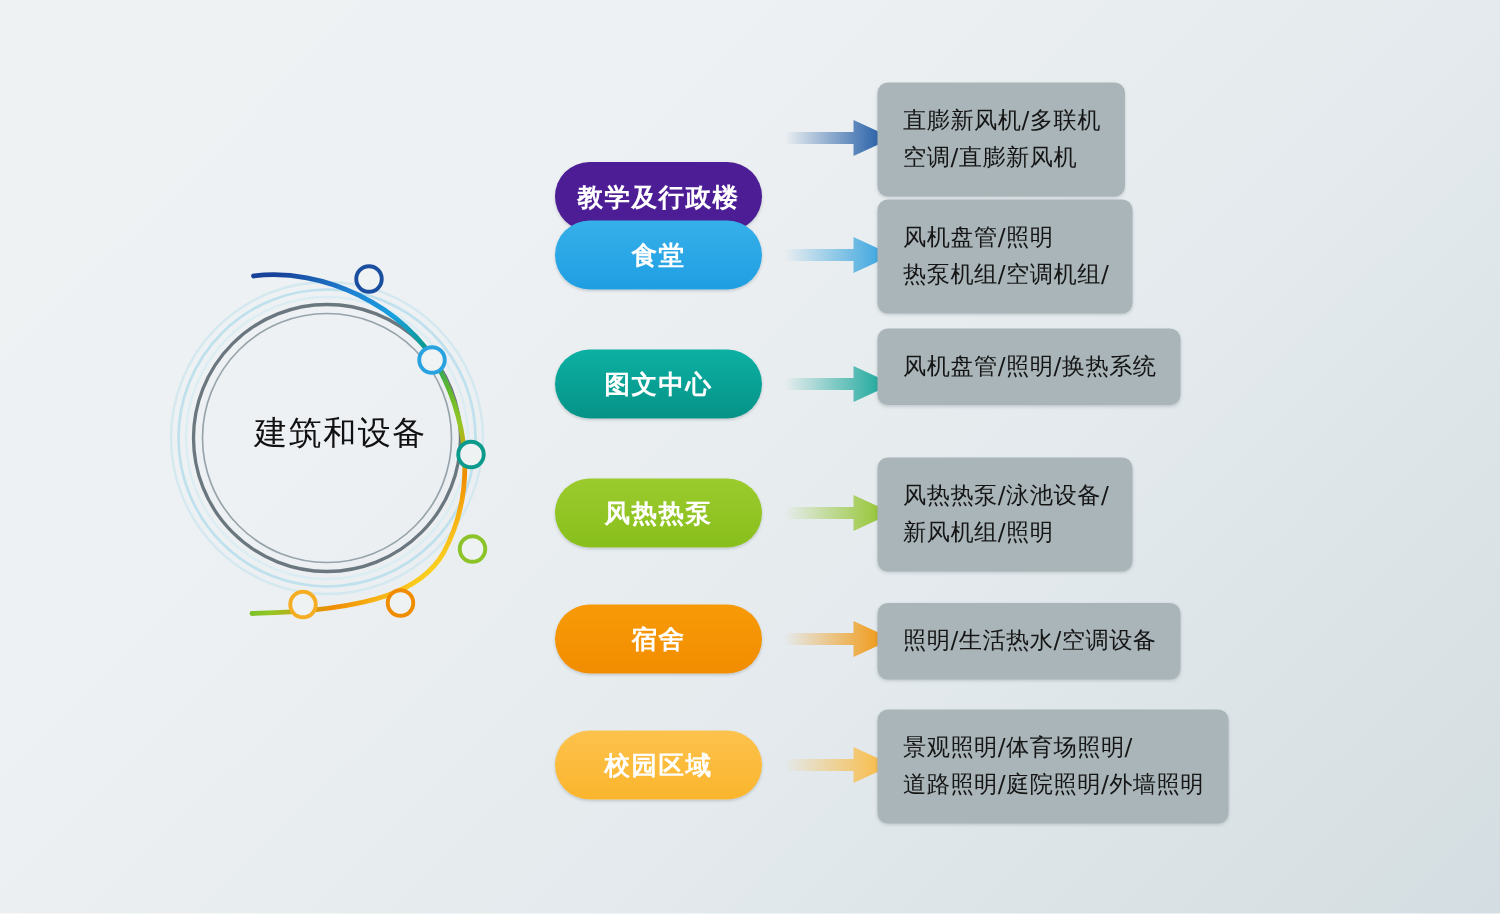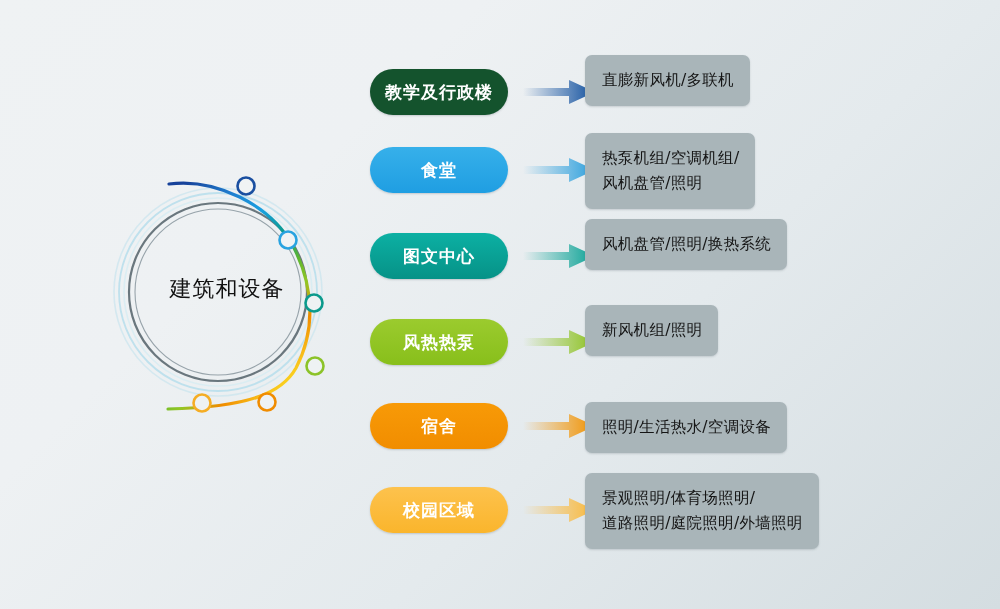--- a/index.html
+++ b/index.html
@@ -93,59 +93,60 @@
         <circle cx="157" cy="242" r="8.5" fill="#eef2f3" stroke="#f08c00" stroke-width="2.6"></circle>
         <circle cx="92" cy="243" r="8.5" fill="#eef2f3" stroke="#f5ad24" stroke-width="2.6"></circle>
       </g>
     </svg>
     <div class="emblem-label">
       <span>建筑和设备</span>
     </div>
   </div>
 
   <div class="row" style="top:69px;">
-    <div class="pill" style="background:#14532d;">
+    <div class="pill" style="background:#4c1d95;margin-top:39px;">
       <span>教学及行政楼</span>
     </div>
     <div class="arrow">
       <svg width="75" height="28" viewBox="0 0 75 28">
         <defs>
             <linearGradient id="ag0" x1="0" y1="0" x2="1" y2="0">
           <stop offset="0%" stop-color="#11509f" stop-opacity="0"></stop>
           <stop offset="55%" stop-color="#11509f" stop-opacity=".55"></stop>
           <stop offset="100%" stop-color="#11509f" stop-opacity="1"></stop>
         </linearGradient>
           </defs>
         <path d="M0 10 L46 10 L46 2 L72 14 L46 26 L46 18 L0 18 Z" fill="url(#ag0)"></path>
       </svg>
     </div>
     <div class="desc">
       <div>直膨新风机/多联机</div>
+      <div>空调/直膨新风机</div>
     </div>
   </div>
 
   <div class="row" style="top:147px;">
     <div class="pill" style="background:linear-gradient(180deg,#36b0ea,#1f9ee2);">
       <span>食堂</span>
     </div>
     <div class="arrow">
       <svg width="75" height="28" viewBox="0 0 75 28">
         <defs>
             <linearGradient id="ag1" x1="0" y1="0" x2="1" y2="0">
           <stop offset="0%" stop-color="#2b9fdd" stop-opacity="0"></stop>
           <stop offset="55%" stop-color="#2b9fdd" stop-opacity=".55"></stop>
           <stop offset="100%" stop-color="#2b9fdd" stop-opacity="1"></stop>
         </linearGradient>
           </defs>
         <path d="M0 10 L46 10 L46 2 L72 14 L46 26 L46 18 L0 18 Z" fill="url(#ag1)"></path>
       </svg>
     </div>
     <div class="desc">
+      <div>风机盘管/照明</div>
       <div>热泵机组/空调机组/</div>
-      <div>风机盘管/照明</div>
     </div>
   </div>
 
   <div class="row" style="top:233px;">
     <div class="pill" style="background:linear-gradient(180deg,#0cb0a3,#069287);">
       <span>图文中心</span>
     </div>
     <div class="arrow">
       <svg width="75" height="28" viewBox="0 0 75 28">
         <defs>
@@ -173,20 +174,21 @@
             <linearGradient id="ag3" x1="0" y1="0" x2="1" y2="0">
           <stop offset="0%" stop-color="#8dc220" stop-opacity="0"></stop>
           <stop offset="55%" stop-color="#8dc220" stop-opacity=".55"></stop>
           <stop offset="100%" stop-color="#8dc220" stop-opacity="1"></stop>
         </linearGradient>
           </defs>
         <path d="M0 10 L46 10 L46 2 L72 14 L46 26 L46 18 L0 18 Z" fill="url(#ag3)"></path>
       </svg>
     </div>
     <div class="desc">
+      <div>风热热泵/泳池设备/</div>
       <div>新风机组/照明</div>
     </div>
   </div>
 
   <div class="row" style="top:403px;">
     <div class="pill" style="background:linear-gradient(180deg,#f89a07,#f18d00);">
       <span>宿舍</span>
     </div>
     <div class="arrow">
       <svg width="75" height="28" viewBox="0 0 75 28">

